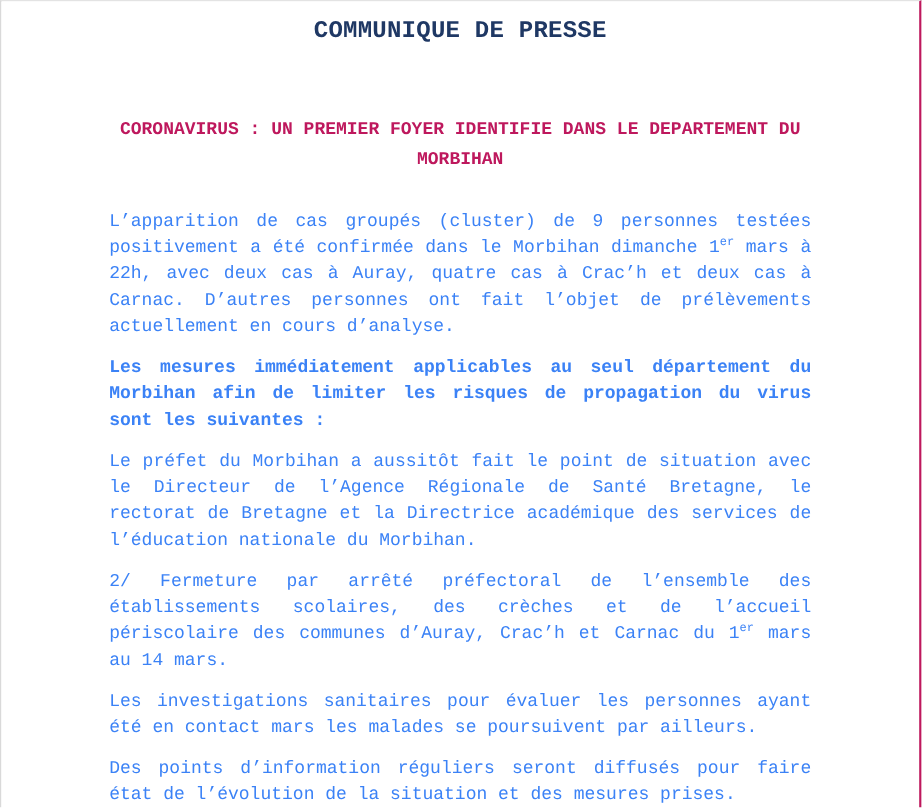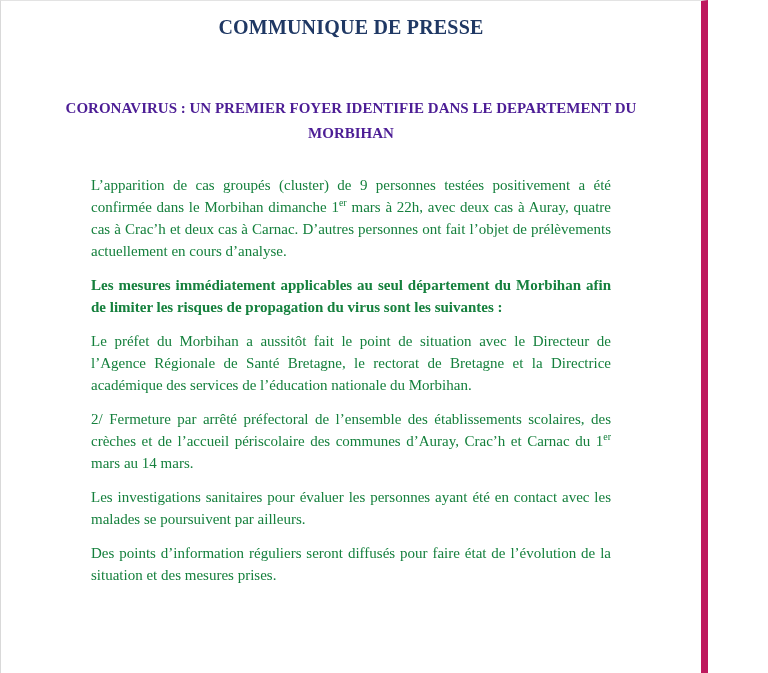--- a/index.html
+++ b/index.html
@@ -2,56 +2,56 @@
 <html><head>
 <meta charset="utf-8">
 <style>
   html, body {
     margin: 0;
     padding: 0;
     background: #ffffff;
   }
   .page {
     position: relative;
-    width: 708px;
+    width: 768px;
     height: 673px;
     box-sizing: border-box;
     background: #ffffff;
     border-left: 1px solid #d9d9d9;
-    border-right: 7px solid #be185d;
+    border-right: 2px solid #be185d;
     border-top: 1px solid #e3e3e3;
     overflow: hidden;
-    font-family: Liberation Serif, serif;
+    font-family: Liberation Mono, monospace;
   }
   .doc-title {
     margin: 14px 0 0 0;
     text-align: center;
     font-size: 20px;
     line-height: 24px;
     font-weight: bold;
     color: #1f3864;
     letter-spacing: 0.2px;
   }
   .doc-heading {
     margin: 57px auto 0 auto;
     max-width: 588px;
     text-align: center;
     font-size: 15px;
     line-height: 25px;
     font-weight: bold;
-    color: #4c1d95;
+    color: #be185d;
   }
   .doc-body {
     margin: 28px 90px 0 90px;
   }
   .para {
     margin: 0 0 12px 0;
     font-size: 15px;
     line-height: 22px;
-    color: #15803d;
+    color: #3b82f6;
     text-align: justify;
     text-justify: inter-word;
   }
   .para.bold {
     font-weight: bold;
   }
   .para sup {
     font-size: 10px;
     line-height: 0;
     vertical-align: super;
@@ -71,18 +71,18 @@
     <p class="para"><span>L’apparition de cas groupés (cluster) de 9 personnes testées positivement a été confirmée dans le Morbihan dimanche 1</span><sup>er</sup><span> mars à 22h, avec deux cas à Auray, quatre cas à Crac’h et deux cas à Carnac. D’autres personnes ont fait l’objet de prélèvements actuellement en cours d’analyse.</span></p>
 
     <p class="para bold"><span>Les mesures immédiatement applicables au seul département du Morbihan afin de limiter les risques de propagation du virus sont les suivantes :</span></p>
 
     <p class="para"><span>Le préfet du Morbihan a aussitôt fait le point de situation avec le Directeur de l’Agence Régionale de Santé Bretagne, le rectorat de Bretagne et la Directrice académique des services de l’éducation nationale du Morbihan.</span></p>
 
 
     <p class="para"><span>2/ Fermeture par arrêté préfectoral de l’ensemble des établissements scolaires, des crèches et de l’accueil périscolaire des communes d’Auray, Crac’h et Carnac du 1</span><sup>er</sup><span> mars au 14 mars.</span></p>
 
 
-    <p class="para"><span>Les investigations sanitaires pour évaluer les personnes ayant été en contact avec les malades se poursuivent par ailleurs.</span></p>
+    <p class="para"><span>Les investigations sanitaires pour évaluer les personnes ayant été en contact mars les malades se poursuivent par ailleurs.</span></p>
 
     <p class="para"><span>Des points d’information réguliers seront diffusés pour faire état de l’évolution de la situation et des mesures prises.</span></p>
 
   </div>
 </div>
 
 </body></html>

